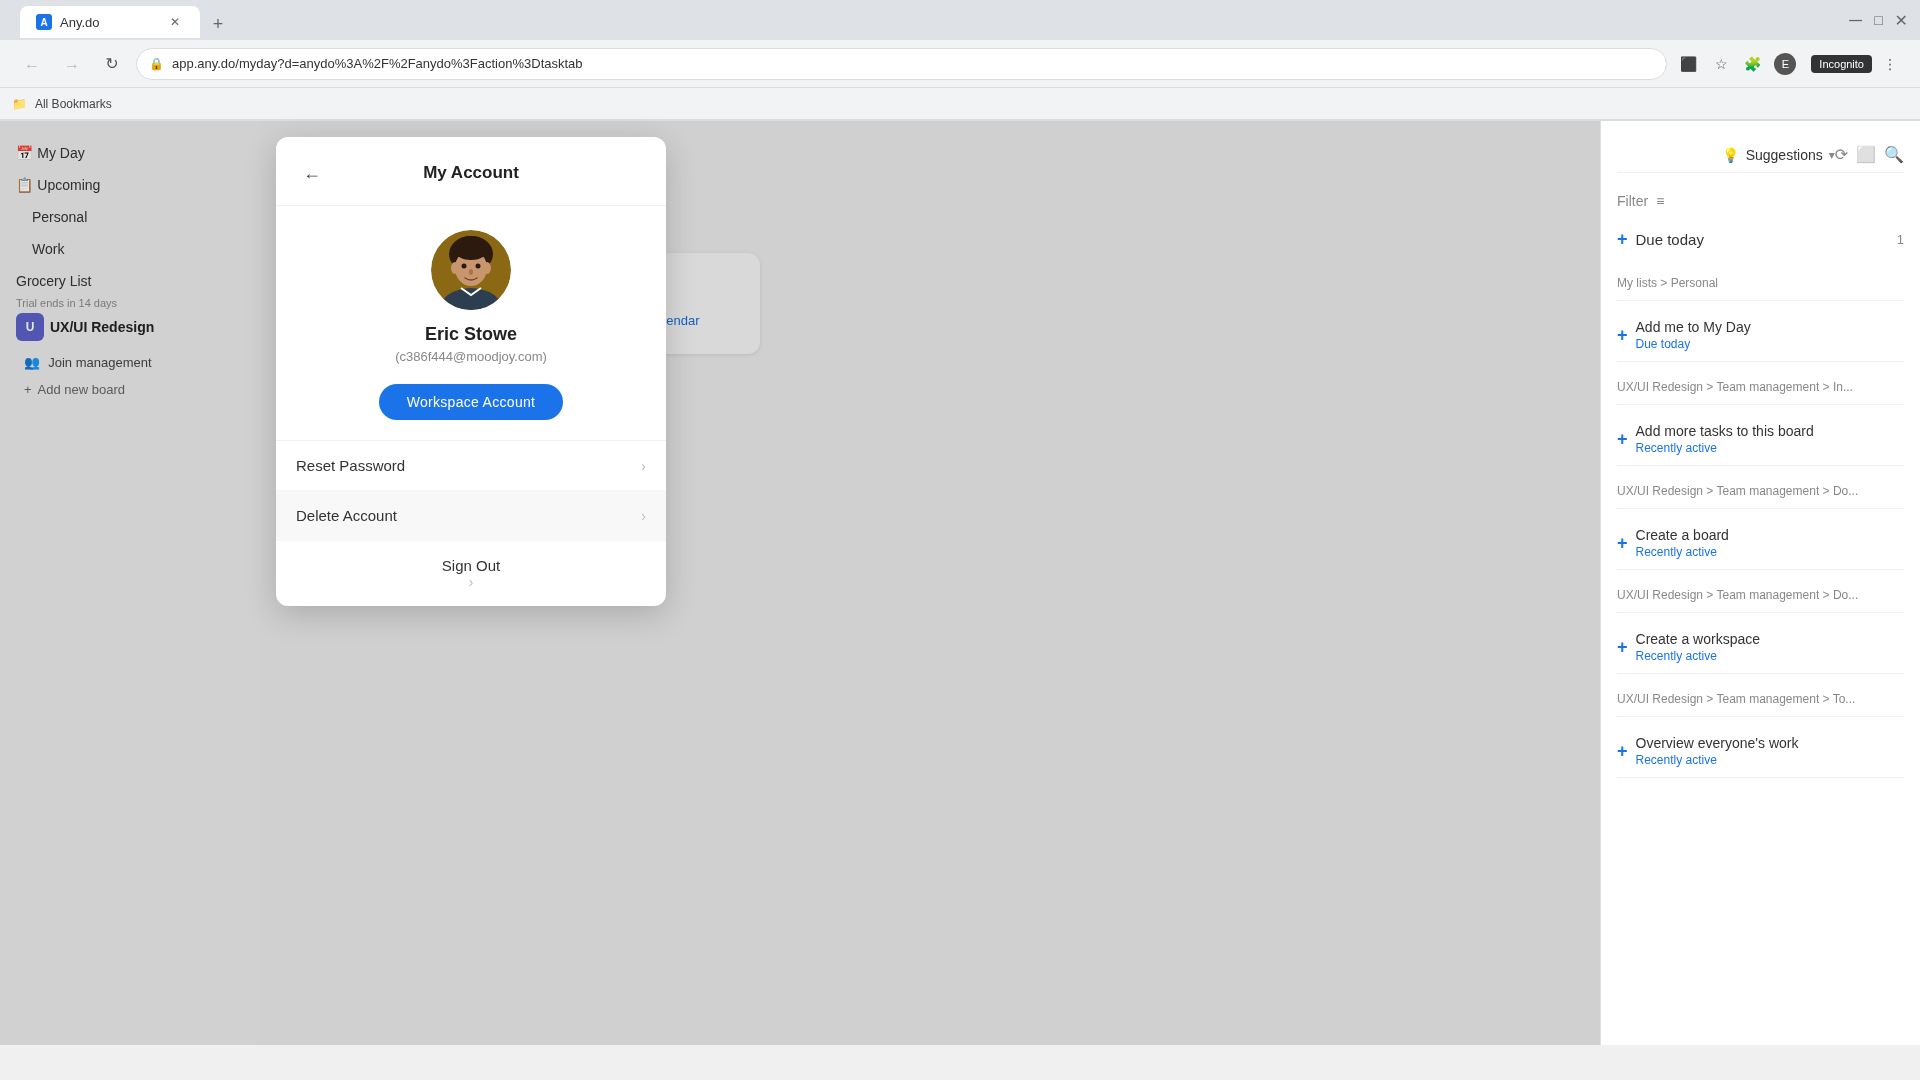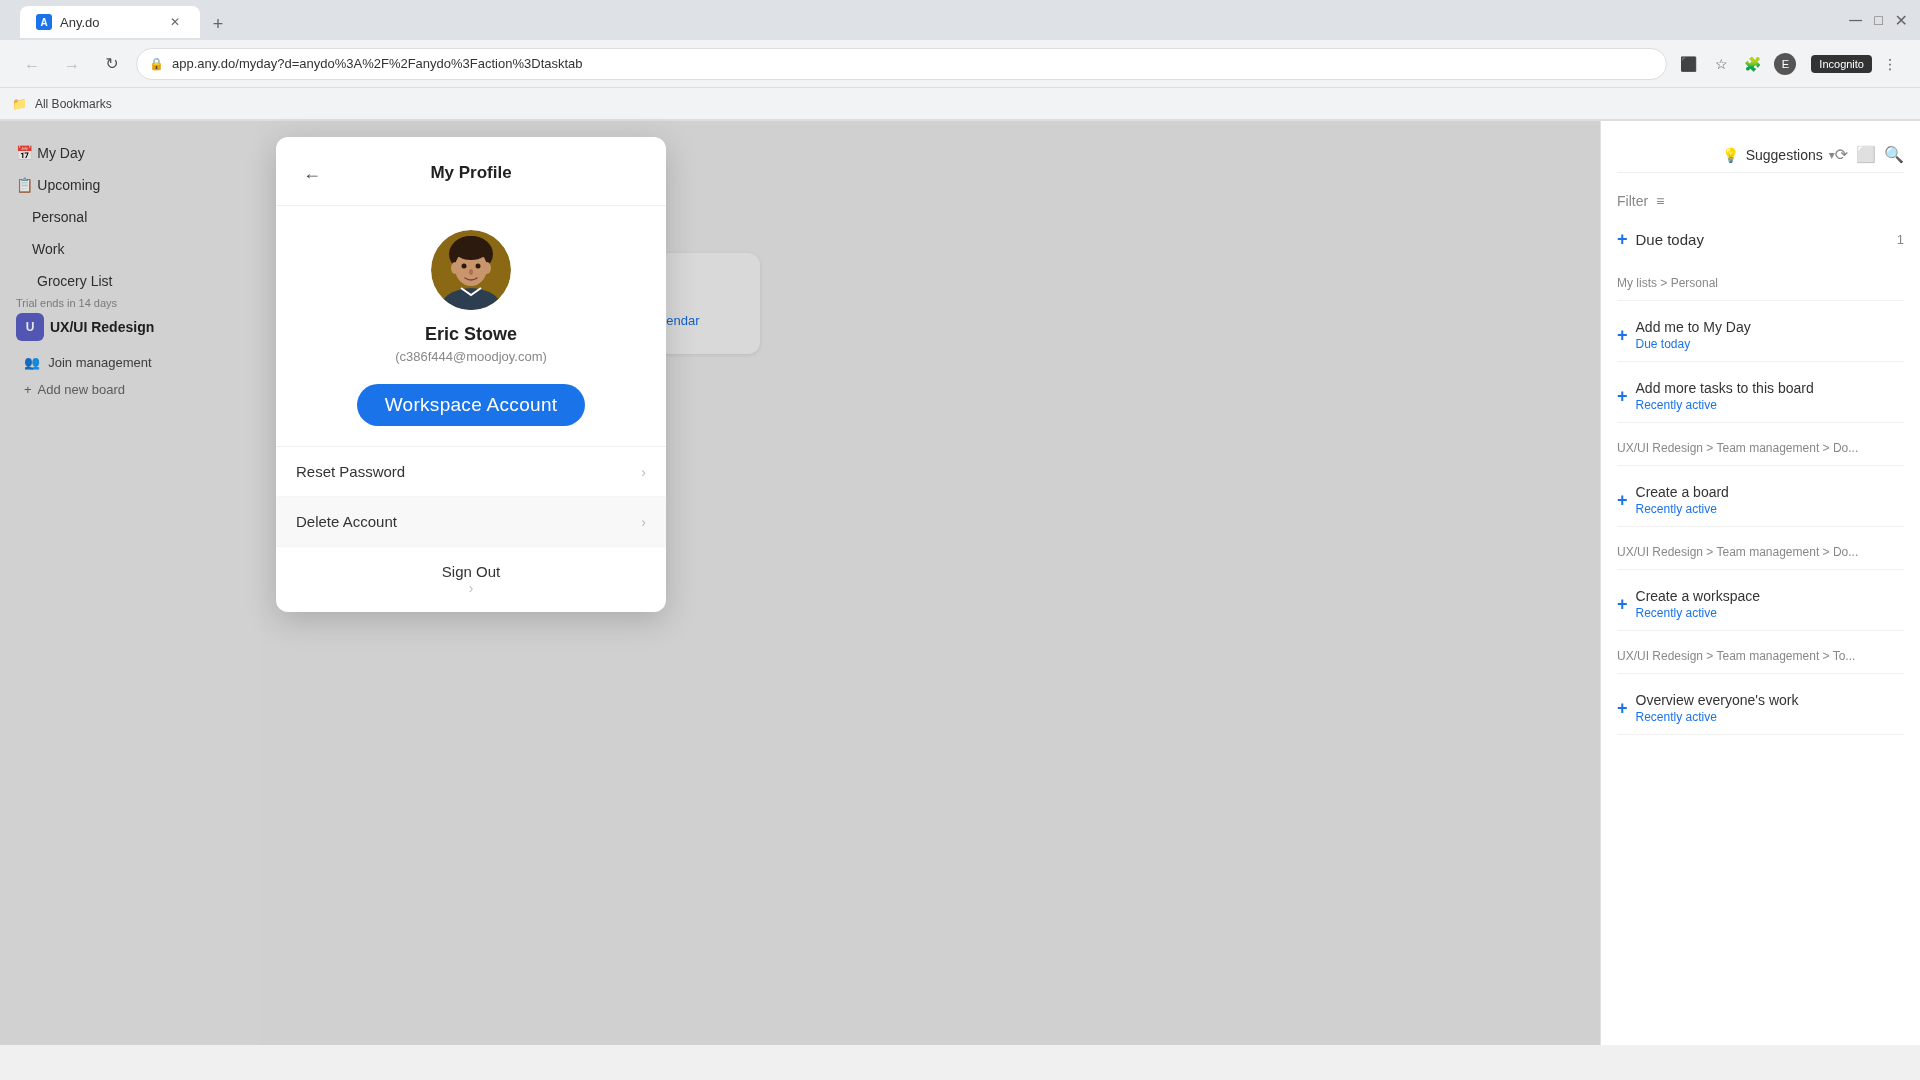--- a/index.html
+++ b/index.html
@@ -200,21 +200,20 @@
       color: #666;
       display: flex;
       align-items: center;
       gap: 6px;
     }
     .grocery-item {
       padding: 8px 16px;
       font-size: 14px;
       color: #333;
       font-weight: 500;
-      margin-left: 21px;
     }
 
     
     .main-content {
       flex: 1;
       background: #f5f5f5;
       display: flex;
       flex-direction: column;
       padding: 32px 40px;
       position: relative;
@@ -451,21 +450,21 @@
       font-size: 13px;
       color: #888;
       margin-bottom: 20px;
     }
     .workspace-btn {
       background: #1a73e8;
       color: white;
       border: none;
       border-radius: 24px;
       padding: 10px 28px;
-      font-size: 19px;
+      font-size: 14px;
       font-weight: 500;
       cursor: pointer;
       letter-spacing: 0.3px;
     }
     .modal-menu {
       border-top: 1px solid #f0f0f0;
     }
     .modal-menu-item {
       display: flex;
       align-items: center;
@@ -607,21 +606,21 @@
     <div class="add-task-bar">
       <span style="font-size:20px; color:#1a73e8;">+</span>
       <span>Add task</span>
     </div>
 
     <div class="modal-overlay"></div>
 
     <div class="profile-modal">
       <div class="modal-header">
         <div class="modal-back-btn">←</div>
-        <div class="modal-title">My Profile</div>
+        <div class="modal-title">My Account</div>
       </div>
 
       <div class="profile-section">
         <div class="avatar-container">
           <svg class="avatar-svg" viewBox="0 0 80 80" xmlns="http://www.w3.org/2000/svg">
             <defs>
               <clipPath id="circle">
                 <circle cx="40" cy="40" r="40"></circle>
               </clipPath>
             </defs>
@@ -707,20 +706,23 @@
     <div class="panel-item">
       <div class="panel-item-action">
         <span class="add-icon">+</span>
         <div>
           <div>Add me to My Day</div>
           <div class="sub-label">Due today</div>
         </div>
       </div>
     </div>
 
+    <div class="panel-item">
+      <div class="panel-item-meta">UX/UI Redesign &gt; Team management &gt; In...</div>
+    </div>
 
     <div class="panel-item">
       <div class="panel-item-action">
         <span class="add-icon">+</span>
         <div>
           <div>Add more tasks to this board</div>
           <div class="sub-label">Recently active</div>
         </div>
       </div>
     </div>

